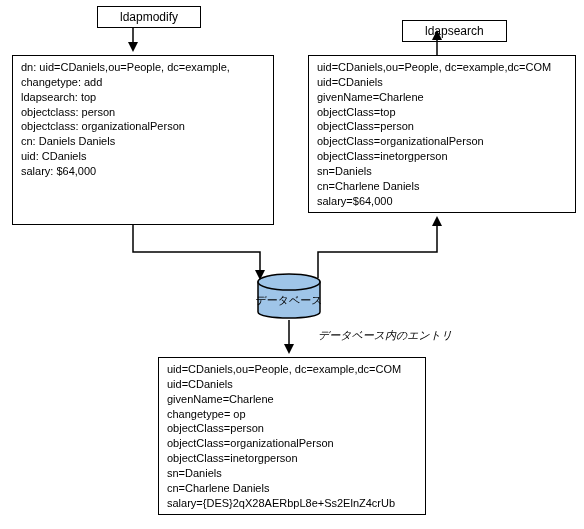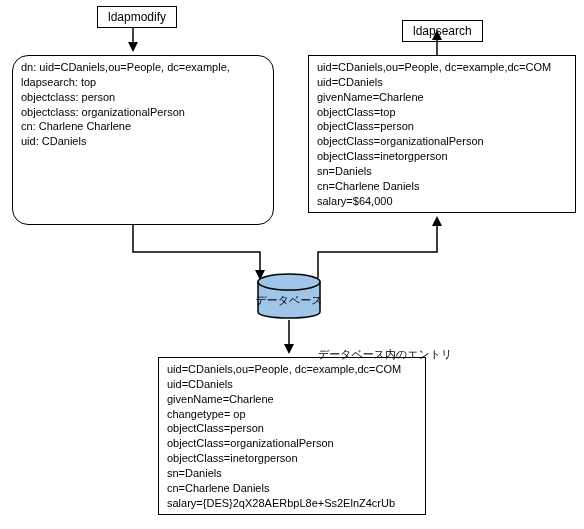--- a/index.html
+++ b/index.html
@@ -17,21 +17,21 @@
     border: 1.5px solid #000;
     background: #fff;
     box-sizing: border-box;
     padding: 4px 8px;
     line-height: 1.35;
   }
   .label-box {
     position: absolute;
     border: 1.5px solid #000;
     background: #fff;
-    padding: 3px 10px;
+    padding: 3px 22px;
     font-size: 12px;
     box-sizing: border-box;
   }
   .line {
     white-space: pre;
   }
   svg.overlay {
     position: absolute;
     left: 0; top: 0;
     width: 584px; height: 529px;
@@ -46,27 +46,29 @@
 <body>
 
 <div class="label-box" style="left:97px; top:6px;">
   <span>ldapmodify</span>
 </div>
 
 <div class="label-box" style="left:402px; top:20px;">
   <span>ldapsearch</span>
 </div>
 
-<div id="box-modify" class="box" style="left:12px; top:55px; width:262px; height:170px;border-radius:16px;">
+<div id="box-modify" class="box" style="left:12px; top:55px; width:262px; height:170px;">
     <div class="line">dn: uid=CDaniels,ou=People, dc=example,</div>
+    <div class="line">changetype: add</div>
     <div class="line">ldapsearch: top</div>
     <div class="line">objectclass: person</div>
     <div class="line">objectclass: organizationalPerson</div>
-    <div class="line">cn: Charlene Charlene</div>
+    <div class="line">cn: Daniels Daniels</div>
     <div class="line">uid: CDaniels</div>
+    <div class="line">salary: $64,000</div>
   </div>
 
 <div id="box-search" class="box" style="left:308px; top:55px; width:268px; height:158px;">
     <div class="line">uid=CDaniels,ou=People, dc=example,dc=COM</div>
     <div class="line">uid=CDaniels</div>
     <div class="line">givenName=Charlene</div>
     <div class="line">objectClass=top</div>
     <div class="line">objectClass=person</div>
     <div class="line">objectClass=organizationalPerson</div>
     <div class="line">objectClass=inetorgperson</div>
@@ -81,21 +83,21 @@
     <div class="line">givenName=Charlene</div>
     <div class="line">changetype= op</div>
     <div class="line">objectClass=person</div>
     <div class="line">objectClass=organizationalPerson</div>
     <div class="line">objectClass=inetorgperson</div>
     <div class="line">sn=Daniels</div>
     <div class="line">cn=Charlene Daniels</div>
     <div class="line">salary={DES}2qX28AERbpL8e+Ss2ElnZ4crUb</div>
   </div>
 
-<div class="annot" style="left:318px; top:347px;">
+<div class="annot" style="left:318px; top:328px;font-style:italic;">
   <span>データベース内のエントリ</span>
 </div>
 
 <svg class="overlay" viewBox="0 0 584 529">
   <defs>
     <marker id="arrow" markerWidth="10" markerHeight="10" refX="8" refY="5" orient="auto" markerUnits="userSpaceOnUse">
       <path d="M0,0 L10,5 L0,10 Z" fill="#000"></path>
     </marker>
   </defs>
 

